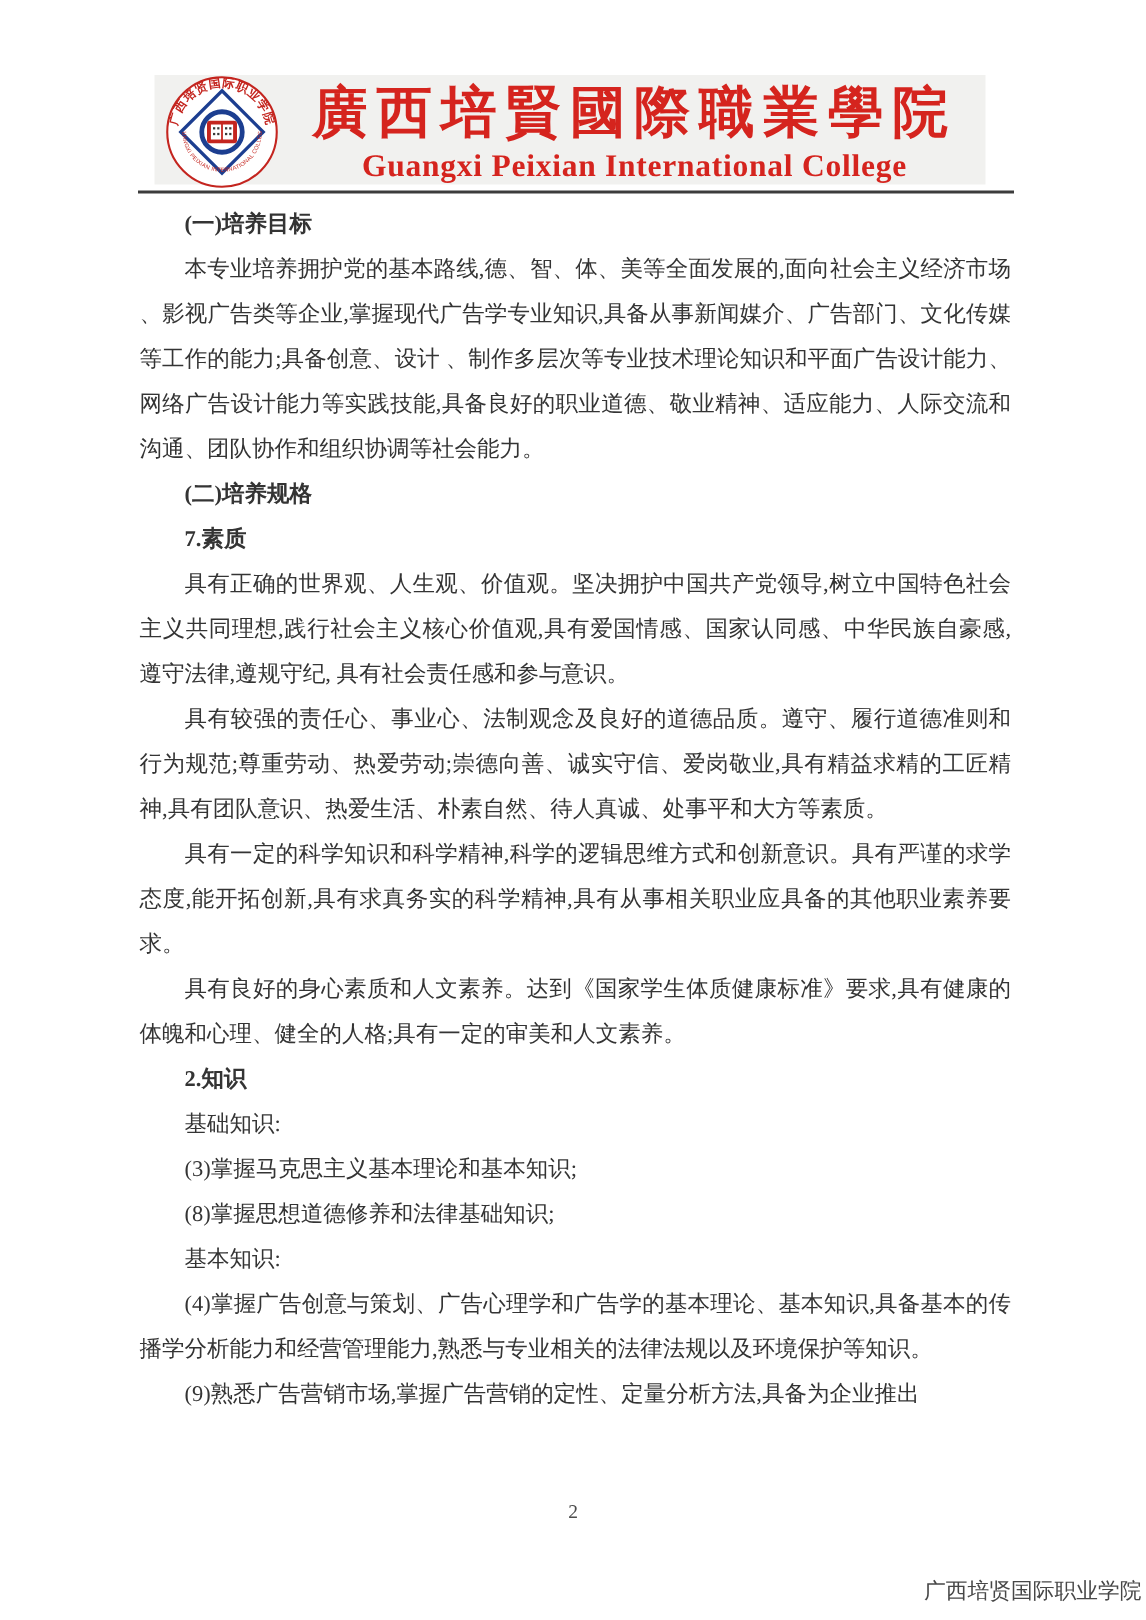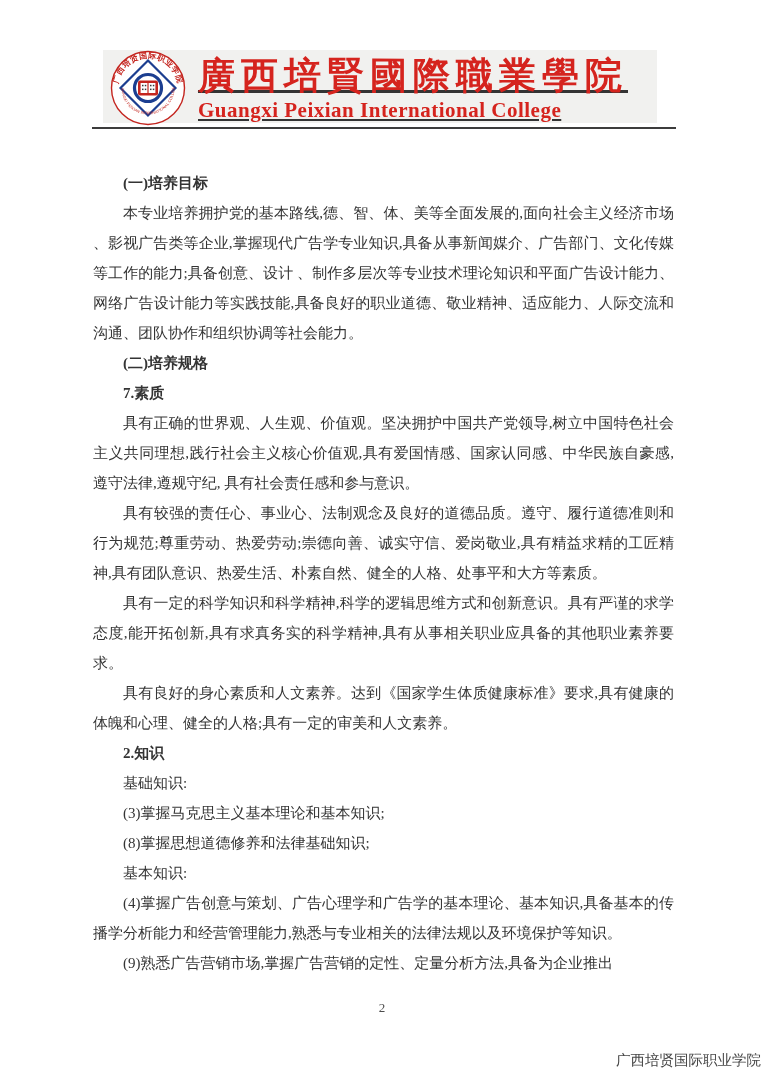--- a/index.html
+++ b/index.html
@@ -9,36 +9,36 @@
     font-family:"Liberation Serif","DejaVu Serif",serif;
     color:#343434;
   }
   
   .band {
     position:absolute; left:103px; top:50px; width:554px; height:73px;
     background:#f1f1ef;
   }
   .emblem { position:absolute; left:7px; top:0px; width:76px; height:76px; }
   .titles {
-    position:absolute; left:95px; top:3px; width:450px; text-align:left;text-decoration:underline;
+    position:absolute; left:95px; top:3px; width:450px; text-align:center;
   }
   .title-cn {
     font-size:37px; font-weight:bold; color:#d5241e; letter-spacing:6px;
     line-height:46px; white-space:nowrap;
   }
   .title-en {
     font-size:21px; font-weight:bold; color:#d5241e; letter-spacing:0.5px;
     line-height:23px; white-space:nowrap;
   }
   .header-rule {
     position:absolute; left:92px; top:127px; width:584px; height:2px;
     background:#3c3c3c;
   }
   
-  .content { position:absolute; left:93px; top:135px; width:581px;margin-top:33px; }
+  .content { position:absolute; left:93px; top:135px; width:581px; }
   .doc-line {
     margin:0; font-size:15px; line-height:30px; text-align:justify;
     text-indent:2em;
   }
   .heading { font-weight:bold; }
   
   .page-number {
     position:absolute; top:1000px; left:0; width:764px; text-align:center;
     font-size:13px; color:#4c4c4c;
   }
@@ -87,21 +87,21 @@
     </div>
   </div>
   <div class="header-rule"></div>
 
   <div class="content">
     <p class="doc-line heading">(一)培养目标</p>
     <p class="doc-line">本专业培养拥护党的基本路线,德、智、体、美等全面发展的,面向社会主义经济市场 、影视广告类等企业,掌握现代广告学专业知识,具备从事新闻媒介、广告部门、文化传媒等工作的能力;具备创意、设计 、制作多层次等专业技术理论知识和平面广告设计能力、网络广告设计能力等实践技能,具备良好的职业道德、敬业精神、适应能力、人际交流和沟通、团队协作和组织协调等社会能力。</p>
     <p class="doc-line heading">(二)培养规格</p>
     <p class="doc-line heading">7.素质</p>
     <p class="doc-line">具有正确的世界观、人生观、价值观。坚决拥护中国共产党领导,树立中国特色社会主义共同理想,践行社会主义核心价值观,具有爱国情感、国家认同感、中华民族自豪感, 遵守法律,遵规守纪, 具有社会责任感和参与意识。</p>
-    <p class="doc-line">具有较强的责任心、事业心、法制观念及良好的道德品质。遵守、履行道德准则和行为规范;尊重劳动、热爱劳动;崇德向善、诚实守信、爱岗敬业,具有精益求精的工匠精神,具有团队意识、热爱生活、朴素自然、健全的人格、处事平和大方等素质。</p>
+    <p class="doc-line">具有较强的责任心、事业心、法制观念及良好的道德品质。遵守、履行道德准则和行为规范;尊重劳动、热爱劳动;崇德向善、诚实守信、爱岗敬业,具有精益求精的工匠精神,具有团队意识、热爱生活、朴素自然、待人真诚、处事平和大方等素质。</p>
     <p class="doc-line">具有一定的科学知识和科学精神,科学的逻辑思维方式和创新意识。具有严谨的求学态度,能开拓创新,具有求真务实的科学精神,具有从事相关职业应具备的其他职业素养要求。</p>
     <p class="doc-line">具有良好的身心素质和人文素养。达到《国家学生体质健康标准》要求,具有健康的体魄和心理、健全的人格;具有一定的审美和人文素养。</p>
     <p class="doc-line heading">2.知识</p>
     <p class="doc-line">基础知识:</p>
     <p class="doc-line">(3)掌握马克思主义基本理论和基本知识;</p>
     <p class="doc-line">(8)掌握思想道德修养和法律基础知识;</p>
     <p class="doc-line">基本知识:</p>
     <p class="doc-line">(4)掌握广告创意与策划、广告心理学和广告学的基本理论、基本知识,具备基本的传播学分析能力和经营管理能力,熟悉与专业相关的法律法规以及环境保护等知识。</p>
     <p class="doc-line">(9)熟悉广告营销市场,掌握广告营销的定性、定量分析方法,具备为企业推出</p>
   </div>

